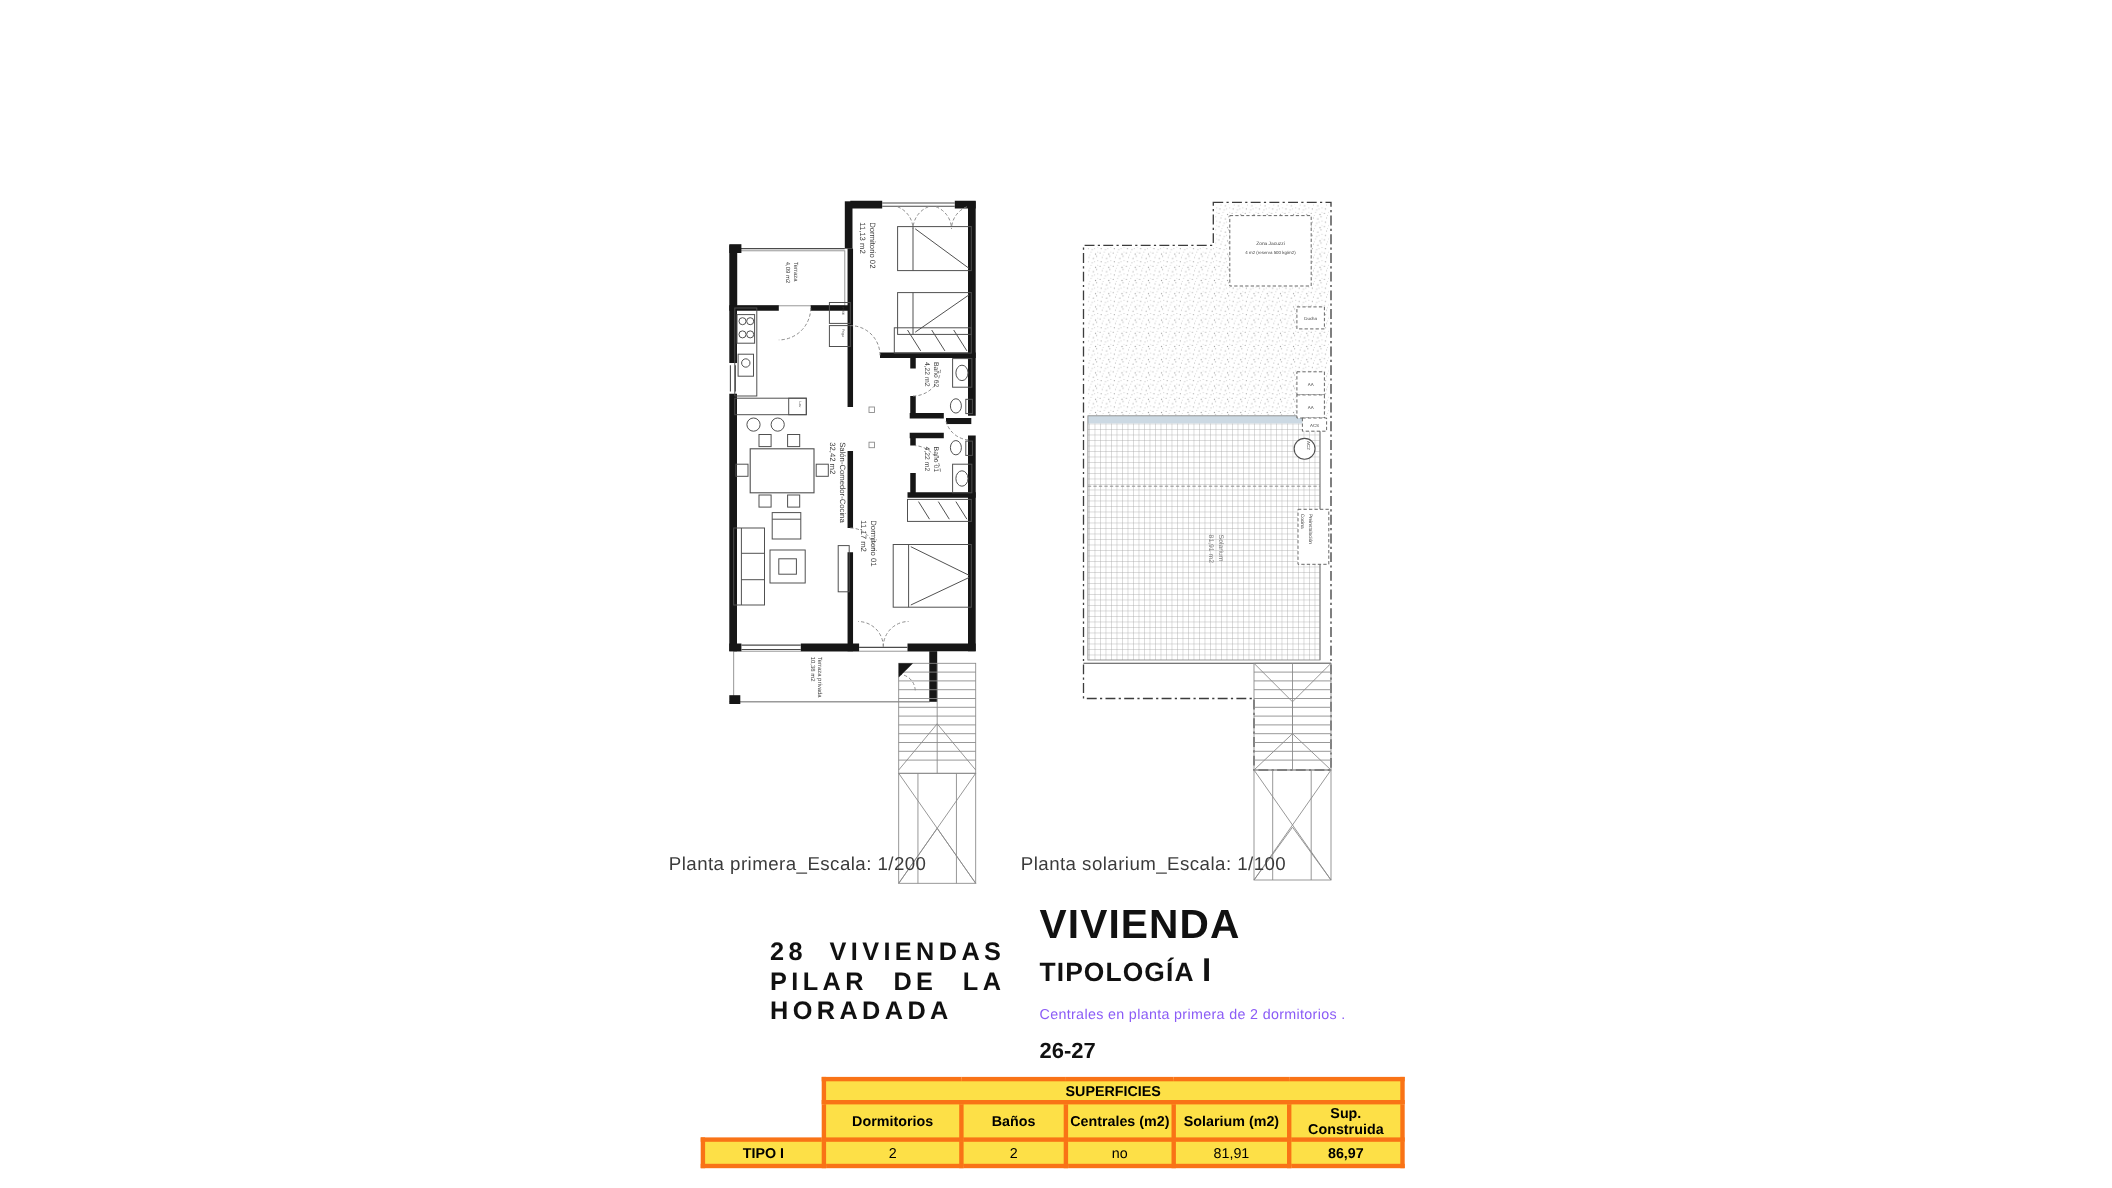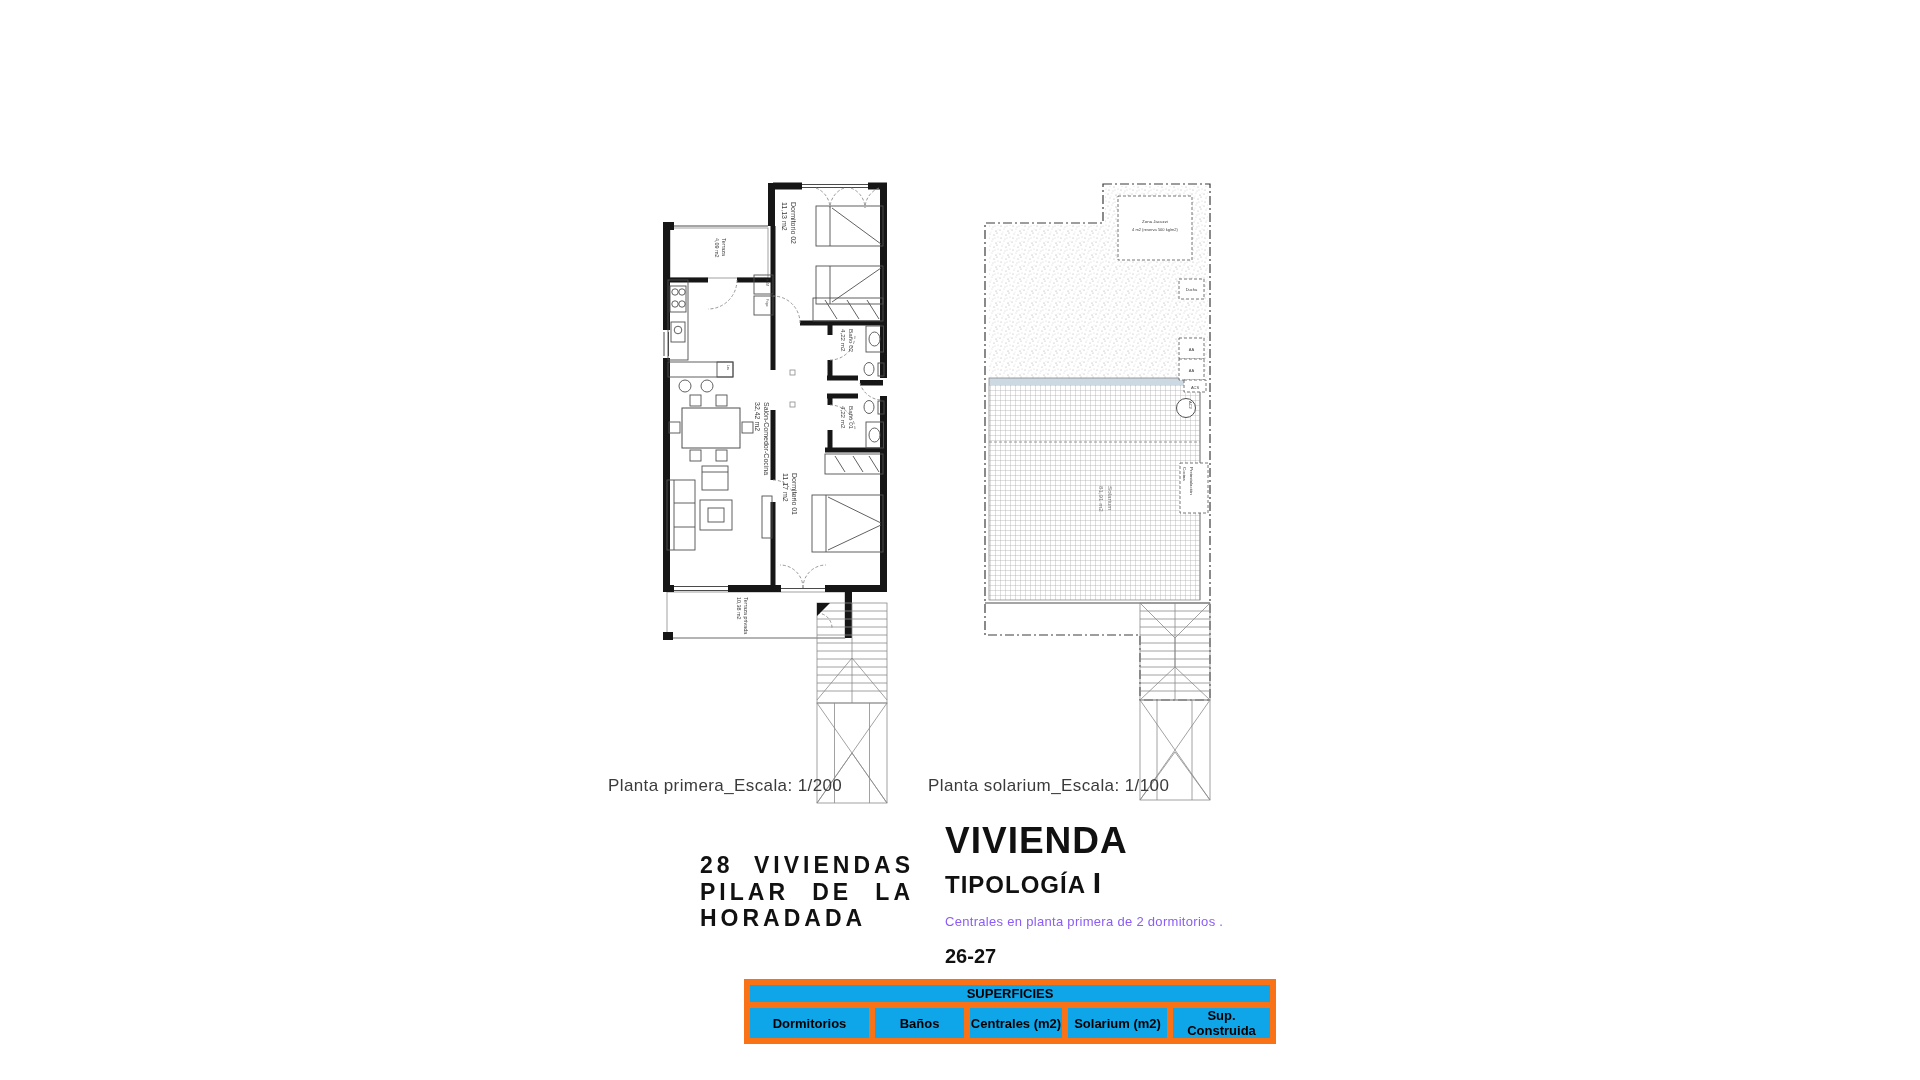--- a/index.html
+++ b/index.html
@@ -29,22 +29,22 @@
                  letter-spacing:4px;text-align:justify;color:#111;}
   #project-title div{text-align-last:justify;}
   #vivienda-block{width:310px;text-align:left;color:#111;}
   .dwelling{font-size:37px;font-weight:bold;letter-spacing:1px;}
   .typology{font-size:24px;font-weight:bold;margin-top:4px;letter-spacing:1px;}
   .typology .tnum{font-size:30px;}
   .descr{font-size:13px;color:#8b5cf6;margin-top:14px;letter-spacing:.3px;}
   .units{font-size:20px;font-weight:bold;margin-top:16px;margin-right:52px;}
   
   table.surf{border-collapse:collapse;table-layout:fixed;font-size:13px;color:#000;}
-  table.surf td,table.surf th{border:6px solid #f97316;text-align:center;padding:0;
-                              height:20px;background:#0ea5e9;font-weight:normal;}
+  table.surf td,table.surf th{border:4px solid #f97316;text-align:center;padding:0;
+                              height:20px;background:#fde047;font-weight:normal;}
   table.surf .nob{border:none;background:transparent;}
   table.surf .hd{font-weight:bold;}
   table.surf .bold{font-weight:bold;}
 </style>
 </head>
 <body>
 
 <div id="sheet">
 
   <div class="abs" style="left:640px;top:180px;width:290px;height:640px;">
@@ -381,17 +381,25 @@
         <td class="hd" colspan="5" style="height:17px;">SUPERFICIES</td>
       </tr>
       <tr>
         <td class="nob"></td>
         <td class="hd">Dormitorios</td>
         <td class="hd">Baños</td>
         <td class="hd">Centrales (m2)</td>
         <td class="hd">Solarium (m2)</td>
         <td class="hd">Sup. Construida</td>
       </tr>
+      <tr>
+        <td class="hd">TIPO I</td>
+        <td>2</td>
+        <td>2</td>
+        <td>no</td>
+        <td>81,91</td>
+        <td class="bold">86,97</td>
+      </tr>
     </tbody>
       </table>
   </div>
 
 </div>
 
 </body></html>

